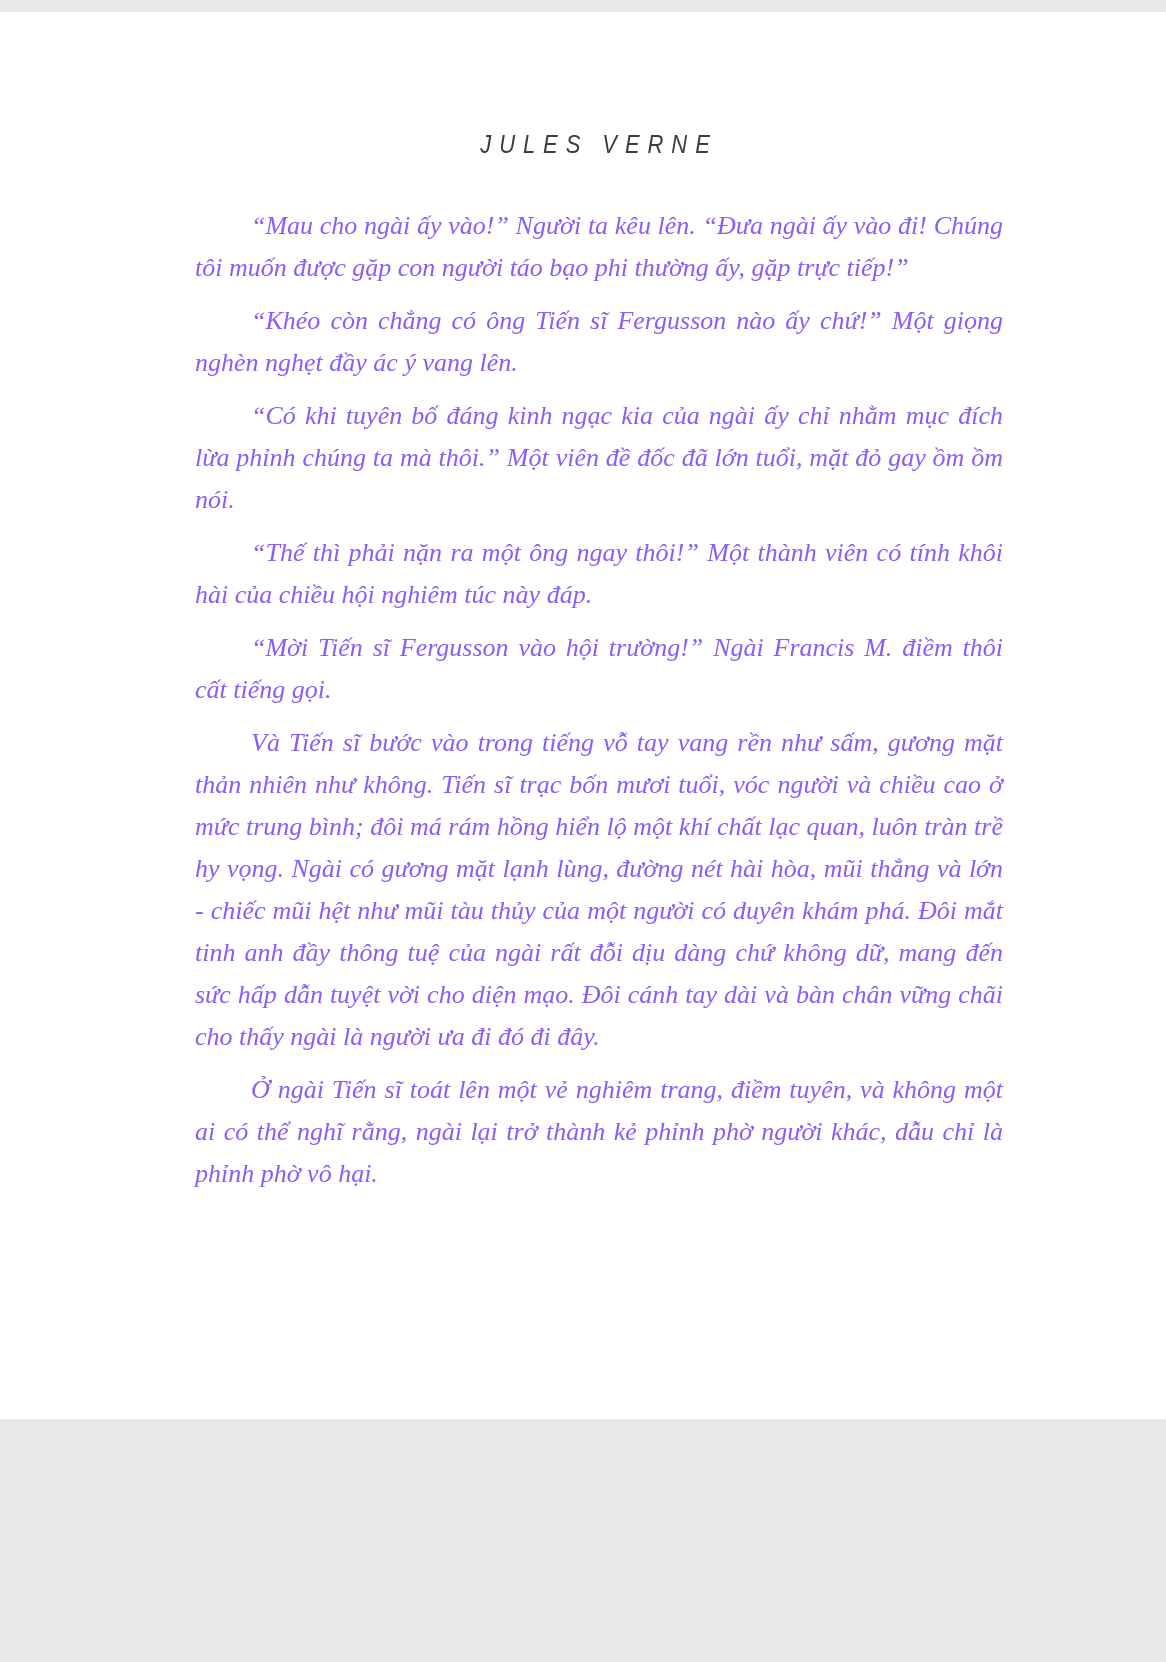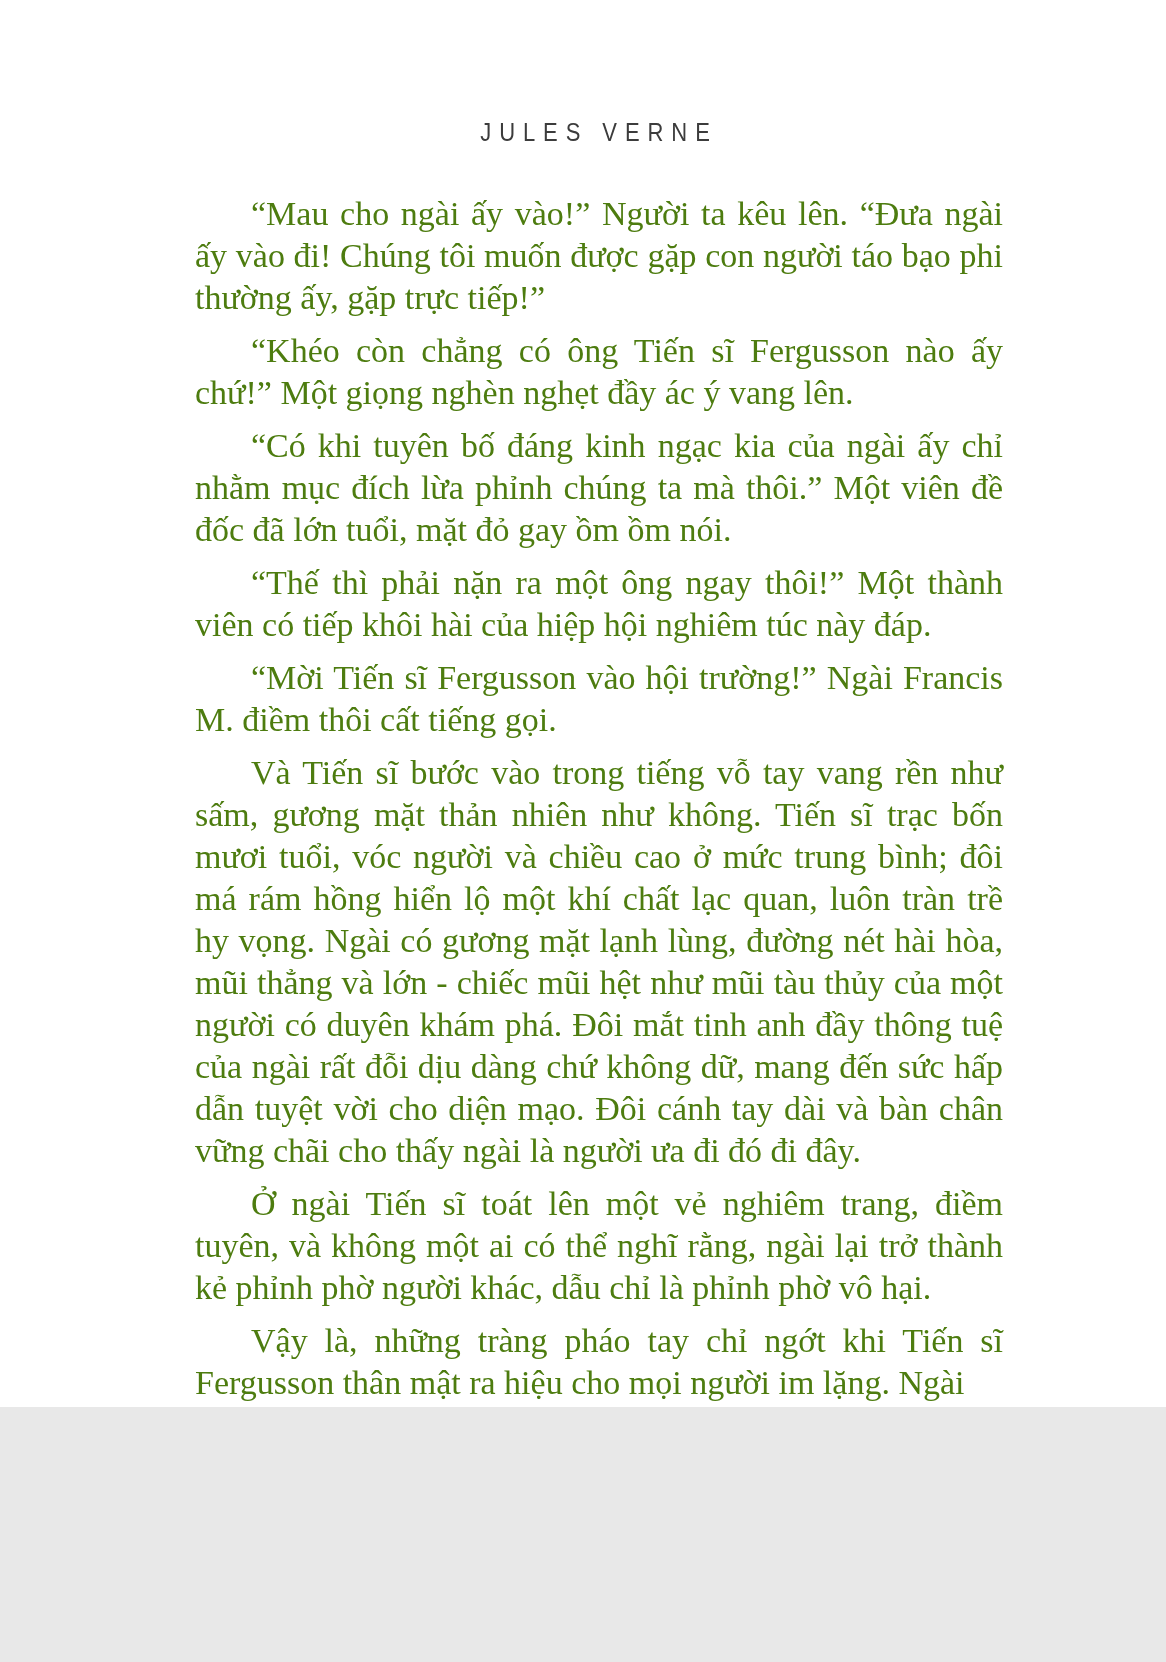--- a/index.html
+++ b/index.html
@@ -4,24 +4,25 @@
 <style>
   html, body {
     margin: 0;
     padding: 0;
     background: #e8e8e8;
   }
   .page {
     position: relative;
     width: 1166px;
     height: 1407px;
-    margin: 0 auto;
+    margin: 12px auto;
     background: #ffffff;
     overflow: hidden;
     font-family: "Liberation Serif", "DejaVu Serif", serif;
+    font-style: italic;
   }
   .running-header {
     position: absolute;
     top: 118px;
     left: 195px;
     width: 808px;
     text-align: center;
     font-family: "Liberation Sans", "DejaVu Sans", sans-serif;
     font-size: 25px;
     font-weight: 400;
@@ -29,23 +30,23 @@
     color: #3c3c3c;
     transform: scaleX(0.88);
     transform-origin: center;
     white-space: nowrap;
   }
   .body-text {
     position: absolute;
     top: 193px;
     left: 195px;
     width: 808px;
-    font-size: 34px;
+    font-size: 26px;
     line-height: 42px;
-    color: #4d7c0f;
+    color: #8b5cf6;
     text-align: justify;
   }
   .body-text p {
     margin: 0 0 11px 0;
     text-indent: 56px;
   }
   .page-footer {
     position: absolute;
     top: 1503px;
     left: 195px;
@@ -87,25 +88,24 @@
 <body>
 
 <div class="page">
 
   <div class="running-header">JULES VERNE</div>
 
   <div class="body-text">
     <p>“Mau cho ngài ấy vào!” Người ta kêu lên. “Đưa ngài ấy vào đi! Chúng tôi muốn được gặp con người táo bạo phi thường ấy, gặp trực tiếp!”</p>
     <p>“Khéo còn chẳng có ông Tiến sĩ Fergusson nào ấy chứ!” Một giọng nghèn nghẹt đầy ác ý vang lên.</p>
     <p>“Có khi tuyên bố đáng kinh ngạc kia của ngài ấy chỉ nhằm mục đích lừa phỉnh chúng ta mà thôi.” Một viên đề đốc đã lớn tuổi, mặt đỏ gay ồm ồm nói.</p>
-    <p>“Thế thì phải nặn ra một ông ngay thôi!” Một thành viên có tiếp khôi hài của hiệp hội nghiêm túc này đáp.</p>
+    <p>“Thế thì phải nặn ra một ông ngay thôi!” Một thành viên có tính khôi hài của chiều hội nghiêm túc này đáp.</p>
     <p>“Mời Tiến sĩ Fergusson vào hội trường!” Ngài Francis M. điềm thôi cất tiếng gọi.</p>
     <p>Và Tiến sĩ bước vào trong tiếng vỗ tay vang rền như sấm, gương mặt thản nhiên như không. Tiến sĩ trạc bốn mươi tuổi, vóc người và chiều cao ở mức trung bình; đôi má rám hồng hiển lộ một khí chất lạc quan, luôn tràn trề hy vọng. Ngài có gương mặt lạnh lùng, đường nét hài hòa, mũi thẳng và lớn - chiếc mũi hệt như mũi tàu thủy của một người có duyên khám phá. Đôi mắt tinh anh đầy thông tuệ của ngài rất đỗi dịu dàng chứ không dữ, mang đến sức hấp dẫn tuyệt vời cho diện mạo. Đôi cánh tay dài và bàn chân vững chãi cho thấy ngài là người ưa đi đó đi đây.</p>
     <p>Ở ngài Tiến sĩ toát lên một vẻ nghiêm trang, điềm tuyên, và không một ai có thể nghĩ rằng, ngài lại trở thành kẻ phỉnh phờ người khác, dẫu chỉ là phỉnh phờ vô hại.</p>
-    <p>Vậy là, những tràng pháo tay chỉ ngớt khi Tiến sĩ Fergusson thân mật ra hiệu cho mọi người im lặng. Ngài</p>
   </div>
 
   <div class="page-footer">
     <svg class="flourish" viewBox="0 0 100 46" xmlns="http://www.w3.org/2000/svg" aria-hidden="true">
 
       <path d="M28,20 C22,10 8,12 7,22 C6,32 18,36 23,30 C27,25 23,18 17,20"></path>
       <circle cx="16" cy="24" r="2.6"></circle>
 
       <path d="M36,16 C33,5 46,2 48,10 C49,16 41,18 39,13"></path>
       <circle cx="42" cy="10" r="2.1"></circle>

